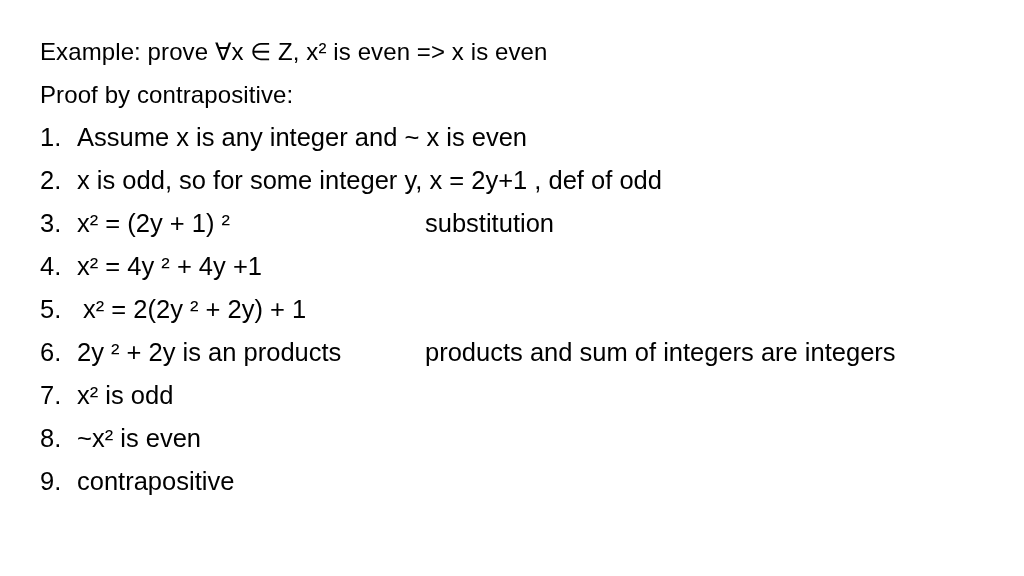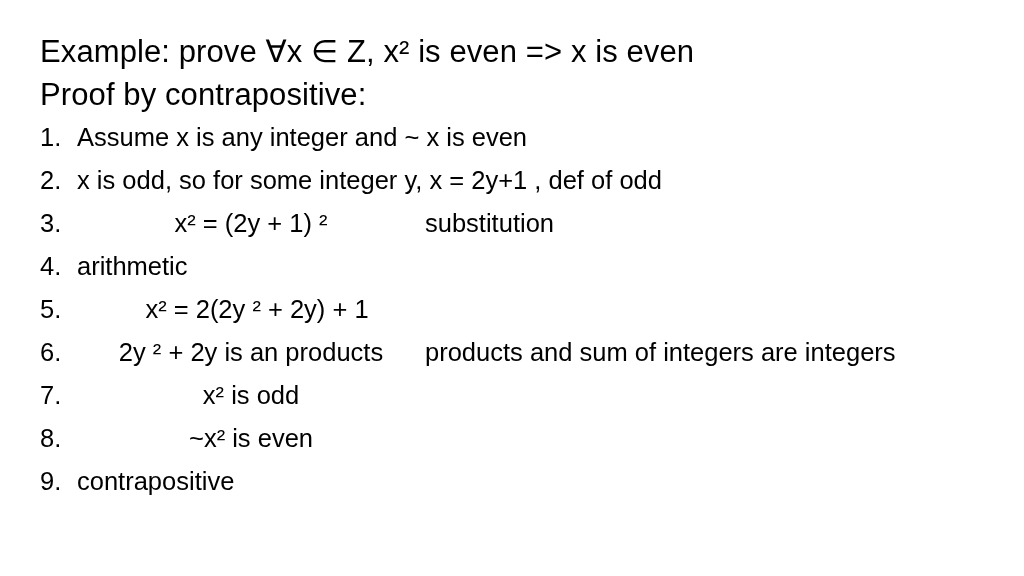--- a/index.html
+++ b/index.html
@@ -26,21 +26,21 @@
   }
 
   .body-block {
     position: absolute;
     left: 40px;
     top: 30px;
     width: 960px;
   }
 
   .text-line {
-    font-size: 31px;
+    font-size: 24px;
     line-height: 43px;
     white-space: nowrap;
     letter-spacing: 0.1px;
   }
 
   .proof-list {
     list-style: none;
     margin: 0;
     padding: 0;
   }
@@ -55,21 +55,21 @@
 
   .item-num {
     flex: 0 0 auto;
     width: 37px;
     text-align: left;
   }
 
   .item-statement {
     flex: 0 0 auto;
     width: 348px;
-    text-align: center;
+    text-align: left;
   }
 
   .item-reason {
     flex: 0 0 auto;
     text-align: right;
   }
 
   
   .proof-item.indent .item-statement {
     padding-left: 6px;
@@ -101,21 +101,21 @@
       </li>
 
       <li class="proof-item">
         <span class="item-num">3.</span>
         <span class="item-statement">x² = (2y + 1) ²</span>
         <span class="item-reason">substitution</span>
       </li>
 
       <li class="proof-item">
         <span class="item-num">4.</span>
-        <span class="item-reason">arithmetic</span>
+        <span class="item-statement">x²  = 4y ² + 4y +1</span>
       </li>
 
       <li class="proof-item indent">
         <span class="item-num">5.</span>
         <span class="item-statement">x²  = 2(2y ²  + 2y) + 1</span>
       </li>
 
       <li class="proof-item">
         <span class="item-num">6.</span>
         <span class="item-statement">2y ²  + 2y is an products</span>

